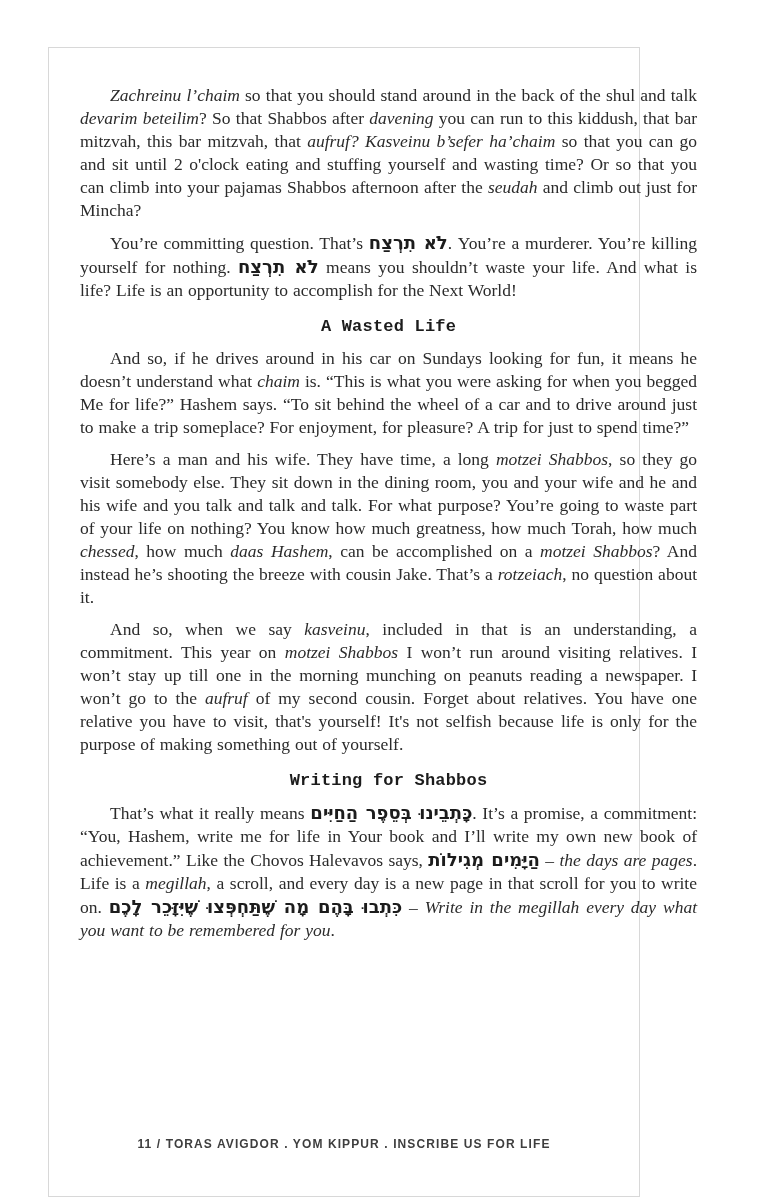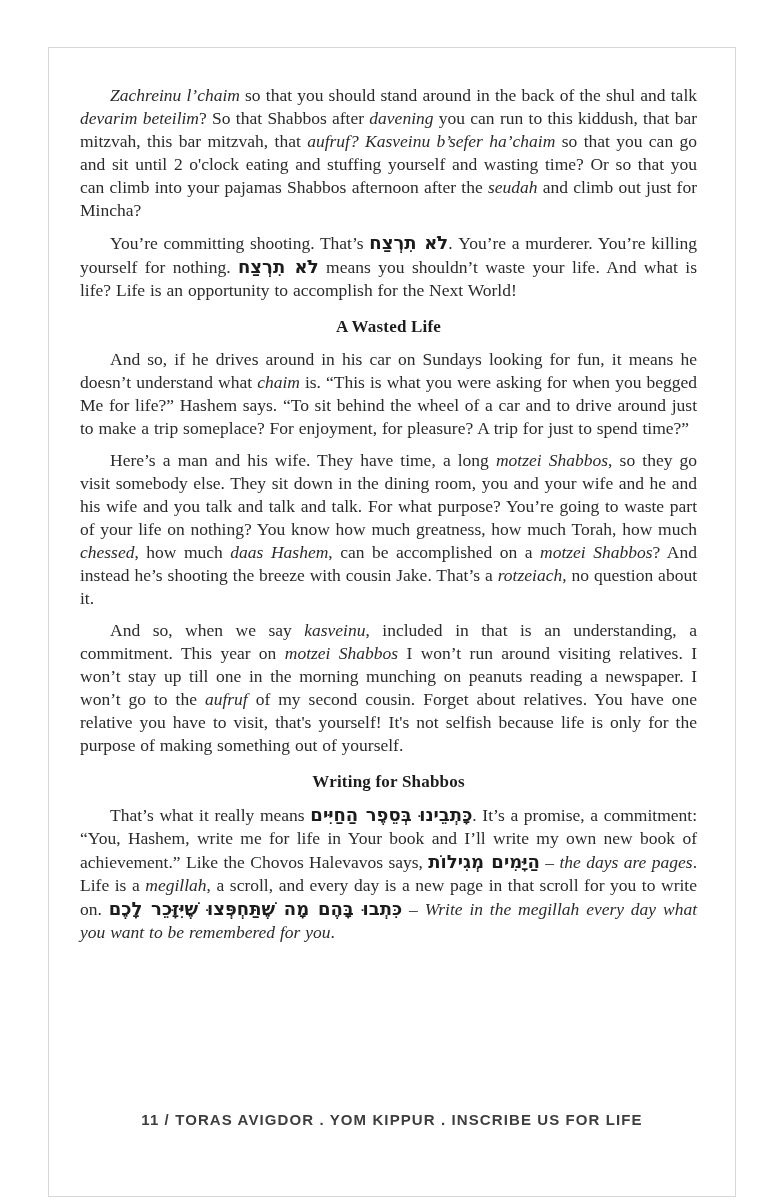--- a/index.html
+++ b/index.html
@@ -13,78 +13,78 @@
   html, body {
     margin: 0; padding: 0;
     width: 776px; height: 1200px;
     background: var(--bg);
     font-family: "Liberation Serif", serif;
     overflow: hidden;
   }
   .page-frame {
     position: absolute;
     left: 48px; top: 47px;
-    width: 688px; height: 1150px;
+    width: 592px; height: 1150px;
     background: var(--bg);
     border: 1px solid var(--border);
   }
   .content {
     position: absolute;
     left: 31px; top: 36px;
     width: 617px;
   }
   p.body-par {
     margin: 0 0 9px 0;
     font-size: 17.5px;
     line-height: 23px;
     text-align: justify;
     text-indent: 30px;
     color: var(--text);
     word-spacing: 0.5px;
   }
   h2.section-heading {
     margin: 15px 0 11px 0;
     text-align: center;
-    font-family: Liberation Serif, serif;
+    font-family: Liberation Mono, monospace;
     font-weight: bold;
     font-size: 17px;
     letter-spacing: 0.2px;
     color: var(--heading);
   }
   .seg-n { font-style: normal; }
   .seg-i { font-style: italic; }
   .seg-hb {
     font-family: "DejaVu Sans", sans-serif;
     font-weight: bold;
     font-size: 18px;
     color: var(--heading);
     unicode-bidi: embed;
   }
   .page-footer {
     position: absolute;
     left: 0; right: 0;
-    bottom: 68px;
+    bottom: 45px;
     text-align: center;
     font-family: "Liberation Sans", sans-serif;
     font-weight: bold;
-    font-size: 15px;
+    font-size: 12px;
     letter-spacing: 1.1px;
     color: var(--footer);
     white-space: nowrap;
   }
 </style>
 </head>
 <body>
 
 <div class="page-frame">
   <div class="content">
 
     <p class="body-par"><span class="seg-i">Zachreinu l’chaim</span><span class="seg-n"> so that you should stand around in the back of the shul and talk </span><span class="seg-i">devarim beteilim</span><span class="seg-n">? So that Shabbos after </span><span class="seg-i">davening</span><span class="seg-n"> you can run to this kiddush, that bar mitzvah, this bar mitzvah, that </span><span class="seg-i">aufruf? Kasveinu b’sefer ha’chaim</span><span class="seg-n"> so that you can go and sit until 2 o'clock eating and stuffing yourself and wasting time? Or so that you can climb into your pajamas Shabbos afternoon after the </span><span class="seg-i">seudah</span><span class="seg-n"> and climb out just for Mincha?</span></p>
 
-    <p class="body-par"><span class="seg-n">You’re committing shooting. That’s </span><span class="seg-hb">לֹא תִרְצַח</span><span class="seg-n">. You’re a murderer. You’re killing yourself for nothing. </span><span class="seg-hb">לֹא תִרְצַח</span><span class="seg-n"> means you shouldn’t waste your life. And what is life?  Life is an opportunity to accomplish for the Next World!</span></p>
+    <p class="body-par"><span class="seg-n">You’re committing question. That’s </span><span class="seg-hb">לֹא תִרְצַח</span><span class="seg-n">. You’re a murderer. You’re killing yourself for nothing. </span><span class="seg-hb">לֹא תִרְצַח</span><span class="seg-n"> means you shouldn’t waste your life. And what is life?  Life is an opportunity to accomplish for the Next World!</span></p>
 
     <h2 class="section-heading">A Wasted Life</h2>
 
     <p class="body-par"><span class="seg-n">And so, if he drives around in his car on Sundays looking for fun, it means he doesn’t understand what </span><span class="seg-i">chaim</span><span class="seg-n"> is. “This is what you were asking for when you begged Me for life?” Hashem says. “To sit behind the wheel of a car and to drive around just to make a trip someplace? For enjoyment, for pleasure? A trip for just to spend time?”</span></p>
 
     <p class="body-par"><span class="seg-n">Here’s a man and his wife. They have time, a long </span><span class="seg-i">motzei Shabbos</span><span class="seg-n">, so they go visit somebody else. They sit down in the dining room, you and your wife and he and his wife and you talk and talk and talk. For what purpose?  You’re going to waste part of your life on nothing? You know how much greatness, how much Torah, how much </span><span class="seg-i">chessed</span><span class="seg-n">, how much </span><span class="seg-i">daas Hashem</span><span class="seg-n">, can be accomplished on a </span><span class="seg-i">motzei Shabbos</span><span class="seg-n">? And instead he’s shooting the breeze with cousin Jake. That’s a </span><span class="seg-i">rotzeiach</span><span class="seg-n">, no question about it.</span></p>
 
     <p class="body-par"><span class="seg-n">And so, when we say </span><span class="seg-i">kasveinu</span><span class="seg-n">, included in that is an understanding, a commitment. This year on </span><span class="seg-i">motzei Shabbos</span><span class="seg-n"> I won’t run around visiting relatives. I won’t stay up till one in the morning munching on peanuts reading a newspaper. I won’t go to the </span><span class="seg-i">aufruf</span><span class="seg-n"> of my second cousin. Forget about relatives. You have one relative you have to visit, that's yourself! It's not selfish because life is only for the purpose of making something out of yourself.</span></p>
 
     <h2 class="section-heading">Writing for Shabbos</h2>

